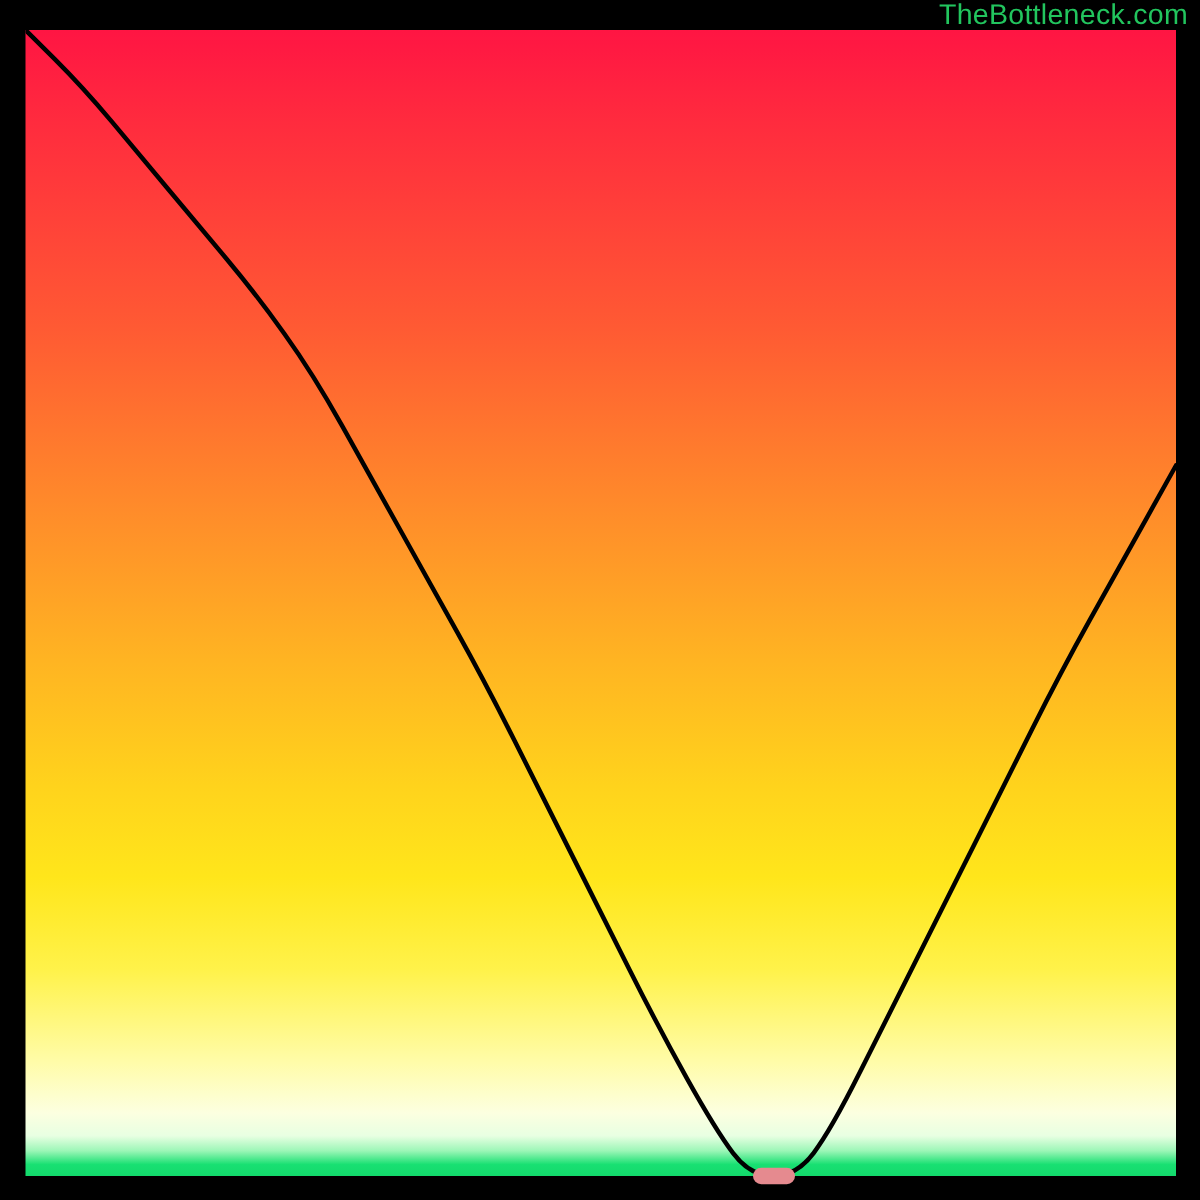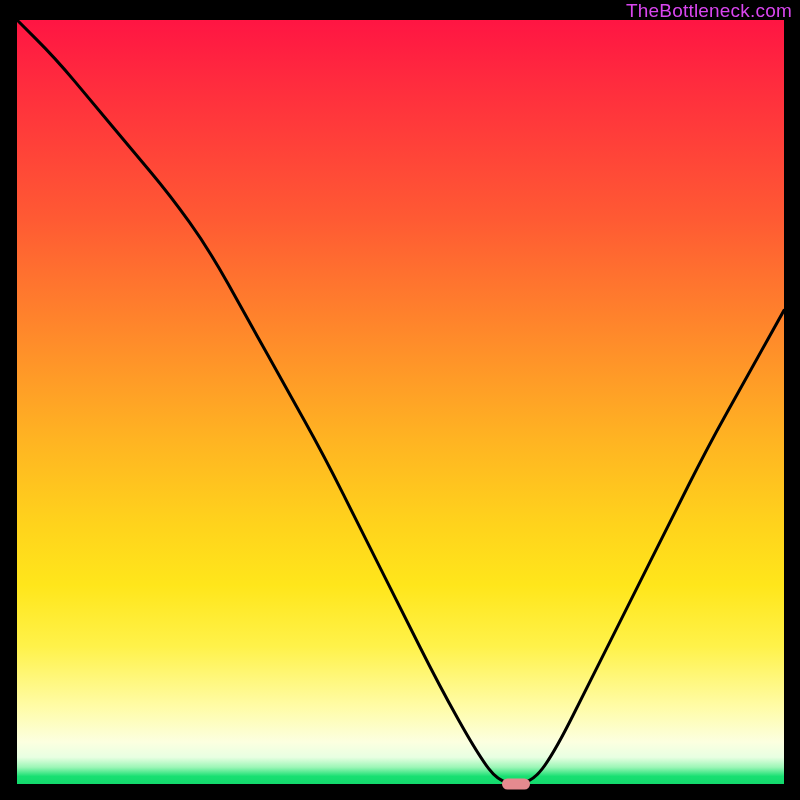--- a/index.html
+++ b/index.html
@@ -57,21 +57,21 @@
     border-radius: 6px;
     background: #e58a8f;
     transform: translate(-50%, -50%);
   }
   .watermark {
     position: absolute;
     top: 0px;
     right: 8px;
     font-family: Arial, Helvetica, sans-serif;
     font-size: 19px;
-    color: #d946ef;
+    color: #22c55e;
     letter-spacing: 0.2px;
   }
 </style>
 </head>
 <body>
 
 <div class="frame">
   <div class="plot">
     <svg class="curve" viewBox="0 0 767 764" preserveAspectRatio="none">
       <path id="curve-path" d="M 0 0 Q 0 0 19.175 19.100000000000023 Q 38.35 38.200000000000045 57.525000000000006 61.120000000000005 Q 76.7 84.03999999999996 95.875 106.95999999999998 Q 115.05 129.88 134.225 152.8 Q 153.4 175.72000000000003 172.575 202.46000000000004 Q 191.75 229.20000000000005 210.925 263.58000000000004 Q 230.1 297.96000000000004 249.27499999999998 332.34000000000003 Q 268.45 366.71999999999997 287.625 401.1 Q 306.8 435.48 325.975 473.68 Q 345.15000000000003 511.88 364.32500000000005 550.0799999999999 Q 383.5 588.28 402.675 626.48 Q 421.85 664.68 441.025 699.06 Q 460.2 733.44 471.705 748.72 Q 483.21 764 498.54999999999995 764 Q 513.89 764 525.395 748.72 Q 536.9 733.44 556.075 695.24 Q 575.25 657.04 594.425 618.8399999999999 Q 613.6 580.64 632.775 542.44 Q 651.9499999999999 504.24 671.125 466.03999999999996 Q 690.3000000000001 427.84 709.475 393.46 Q 728.65 359.08 747.825 324.7 T 767 290.32" stroke="#000" stroke-width="3" fill="none" stroke-linejoin="round" stroke-linecap="round"></path>

